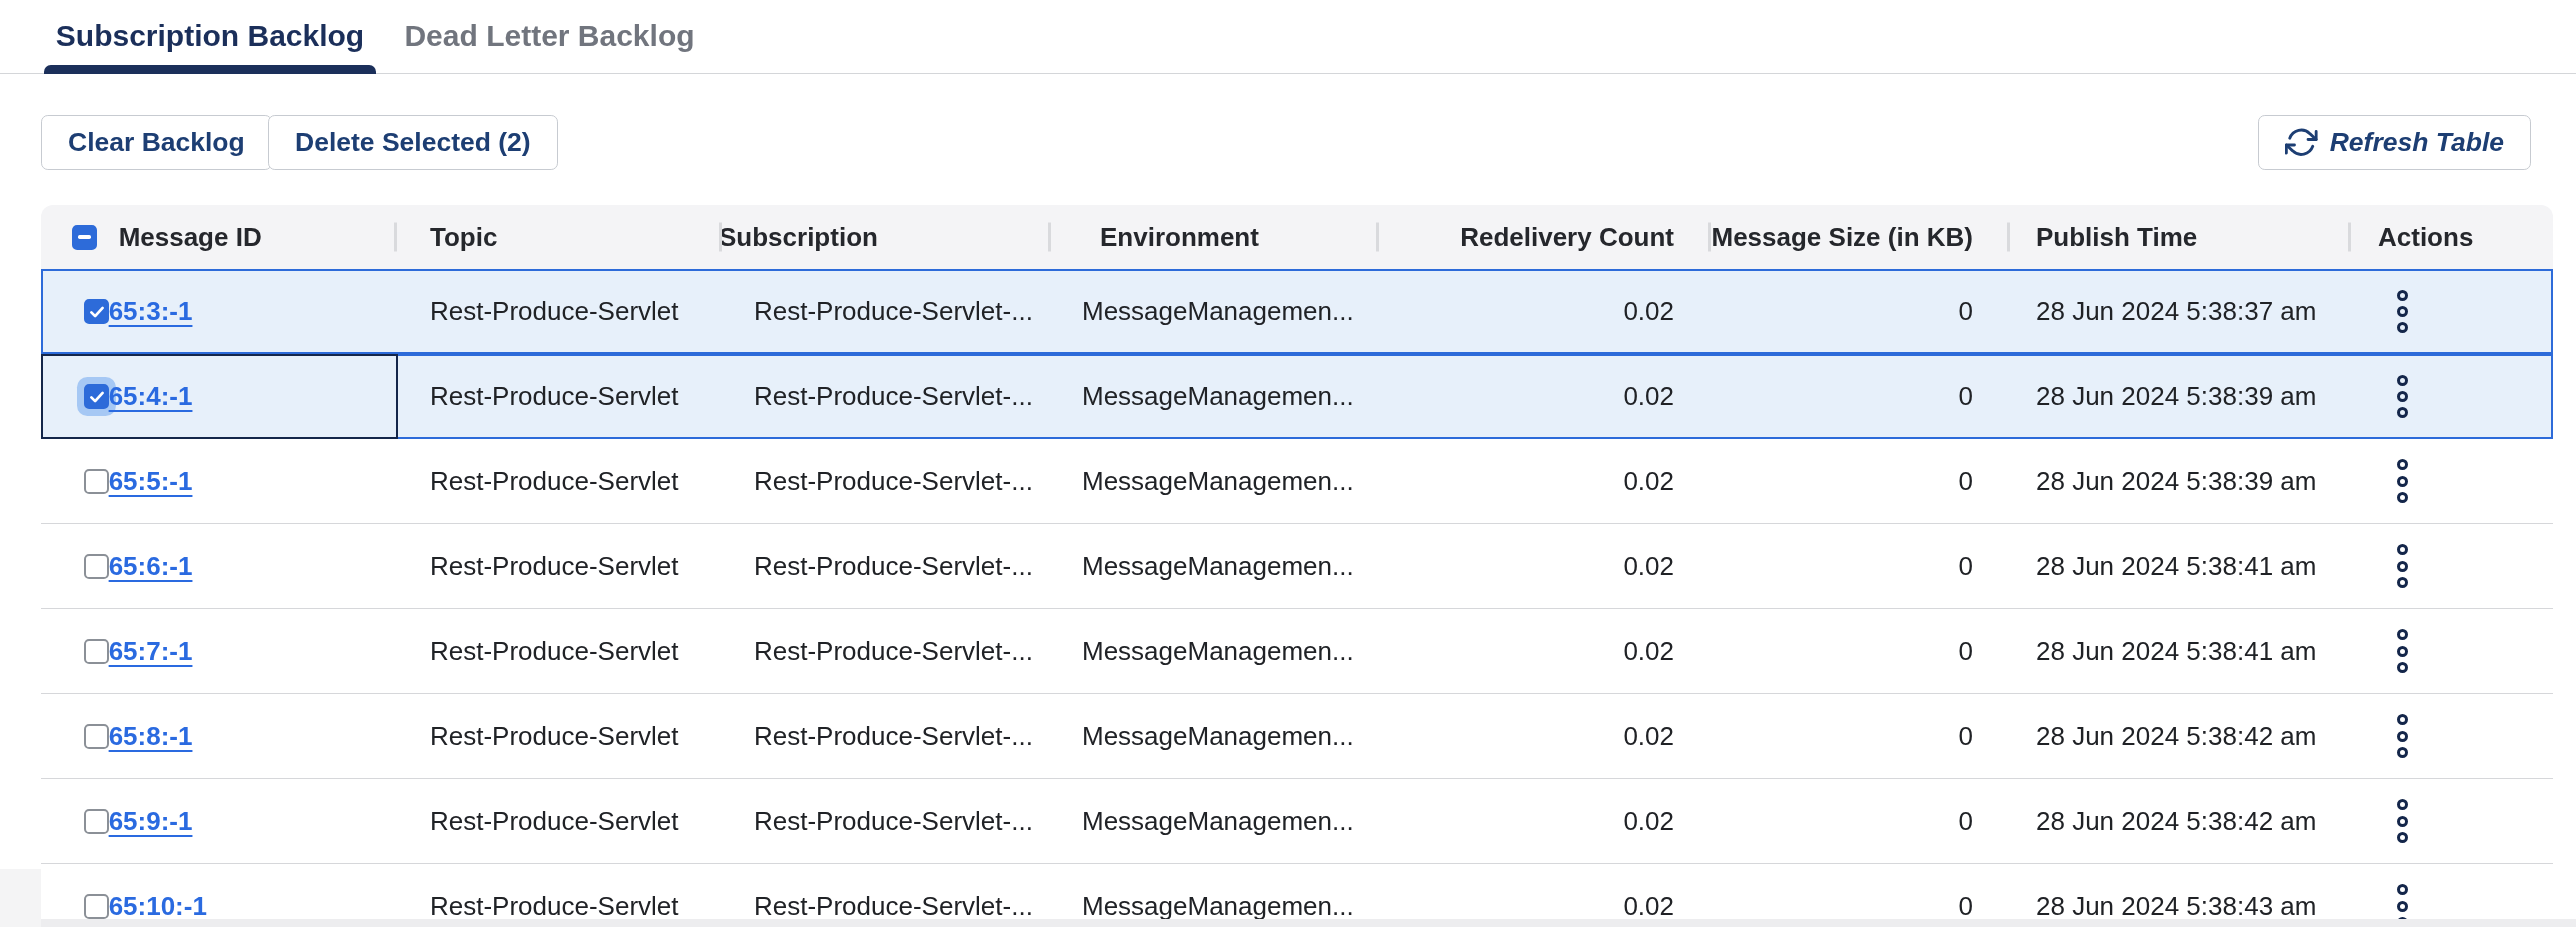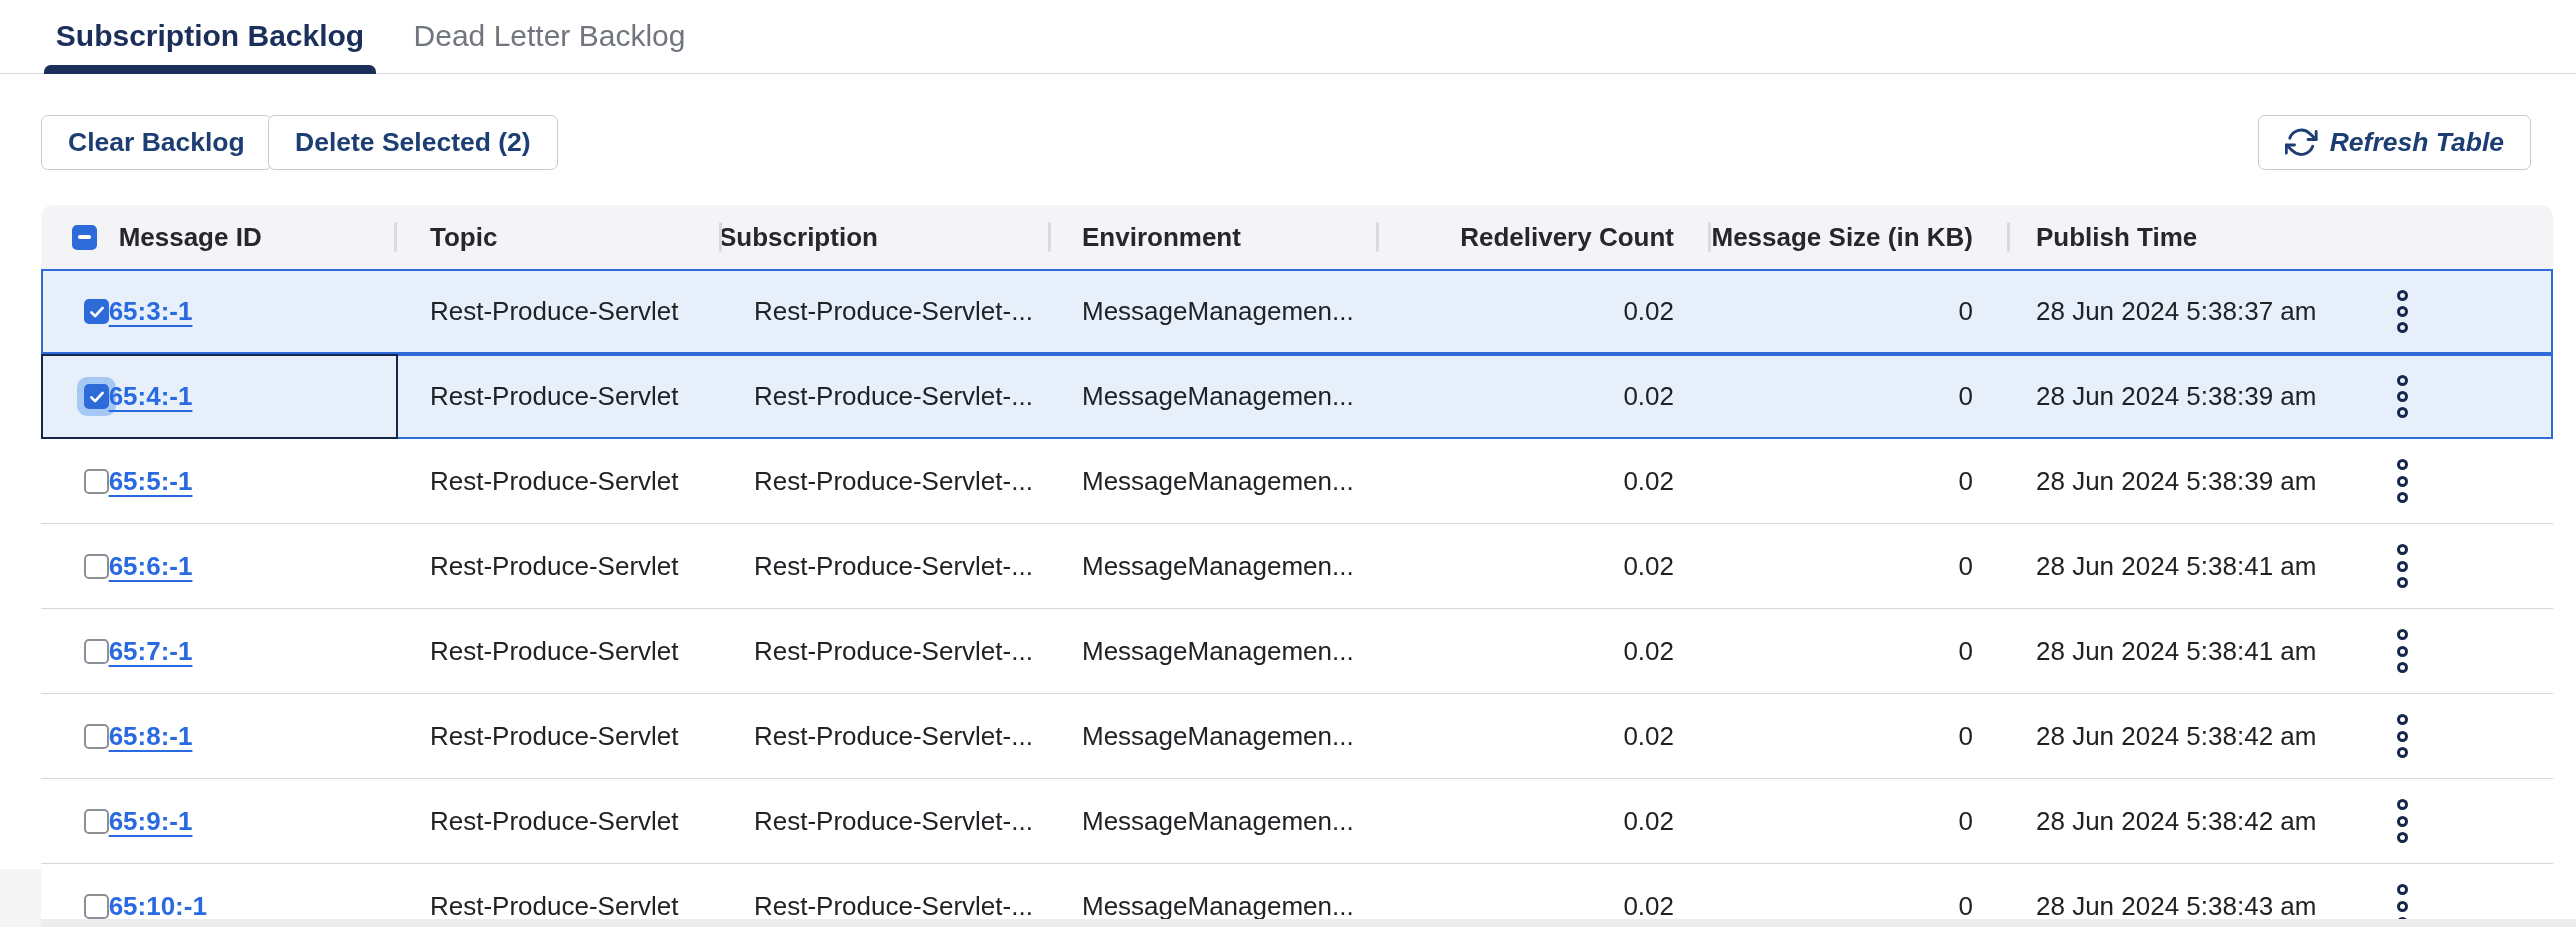--- a/index.html
+++ b/index.html
@@ -40,21 +40,21 @@
     left:44px;width:332px;
     color:var(--tab-active);font-weight:700;
   }
   .tab.active .tab-underline{
     position:absolute;left:0;right:0;bottom:-1.7px;height:8.6px;
     background:var(--tab-active);
     border-radius:6.8px 6.8px 0 0;
   }
   .tab.inactive{
     left:404px;width:291px;
-    color:var(--tab-inactive);font-weight:400;
+    color:var(--tab-inactive);font-weight:700;
   }
   
   .btn{
     position:absolute;top:115px;height:55px;
     display:flex;align-items:center;gap:12px;
     background:#ffffff;
     border:1.7px solid var(--btn-border);
     border-radius:6.8px;
     padding:0 26px;
     font-family:"Liberation Sans", sans-serif;
@@ -79,21 +79,21 @@
     font-size:26px;font-weight:700;color:var(--header-text);
   }
   .th{position:relative;display:flex;align-items:center;height:100%;}
   .th:not(:first-child)::before{
     content:'';position:absolute;left:0;top:50%;transform:translateY(-50%);
     width:2.6px;height:29px;background:#d9dadd;
   }
   .th-id{padding-left:32px;gap:22px;}
   .th-topic{padding-left:36px;}
   .th-subscription{}
-  .th-environment{padding-left:34px;}
+  .th-environment{padding-left:52px;}
   .th-size,.th-redelivery{justify-content:flex-end;padding-right:34px;}
   .th-publish{padding-left:29px;}
   .th-actions{padding-left:30px;}
   
   .tr{
     position:relative;
     display:grid;
     grid-template-columns:353px 325px 329px 328px 332px 299px 341px 204px;
     align-items:center;
     height:85px;
@@ -208,20 +208,23 @@
       </div>
       <div class="th th-redelivery">
         <span>Redelivery Count</span>
       </div>
       <div class="th th-size">
         <span>Message Size (in KB)</span>
       </div>
       <div class="th th-publish">
         <span>Publish Time</span>
       </div>
+      <div class="th th-actions">
+        <span>Actions</span>
+      </div>
     </div>
     <div class="tbody" id="tbody">
         <div class="tr selected">
       <div class="td td-id">
         <span class="cb-ring">
           <span class="cb checked">
             <svg width="18" height="18" viewBox="0 0 24 24" fill="none" stroke="#ffffff" stroke-width="3.6" stroke-linecap="round" stroke-linejoin="round">
               <polyline points="4.5 12.5 9.5 17.5 19.5 6.5"></polyline>
             </svg>
 

